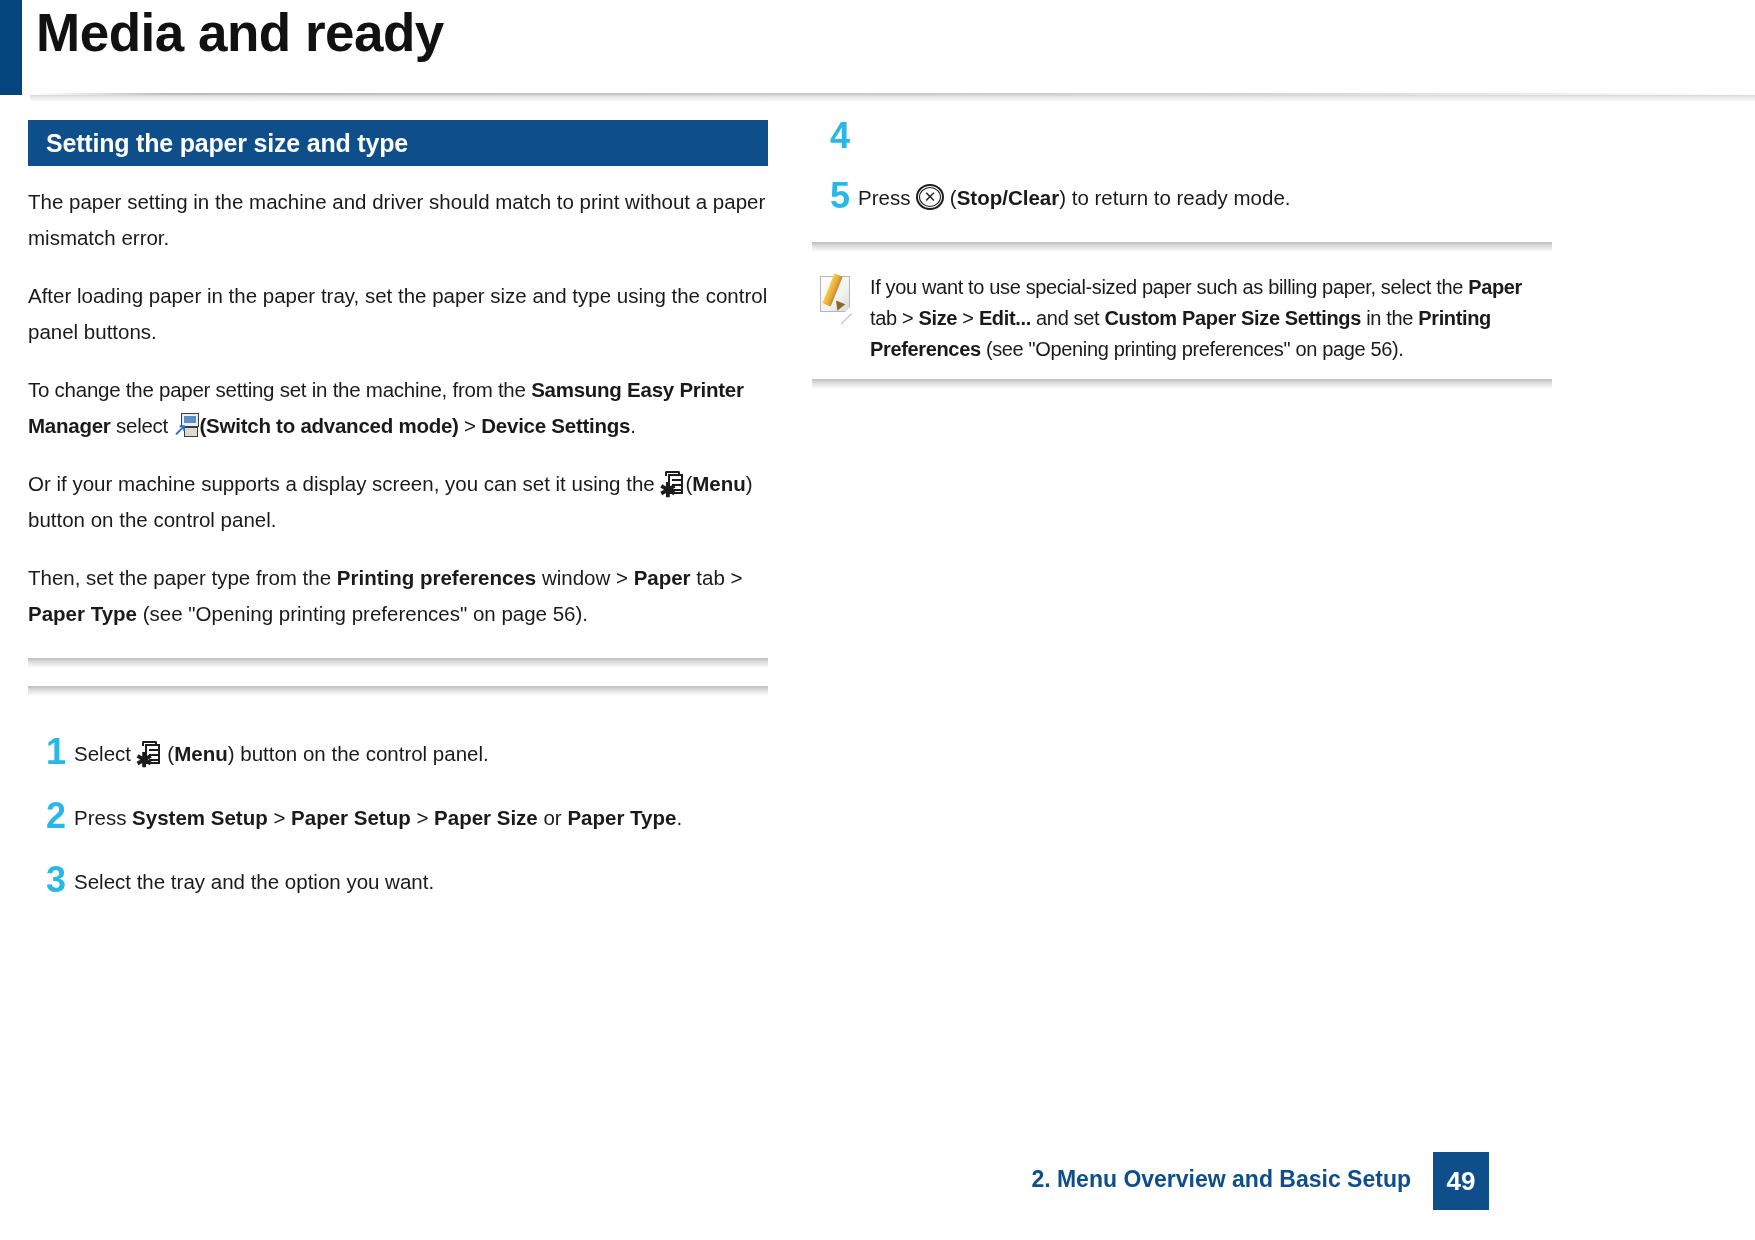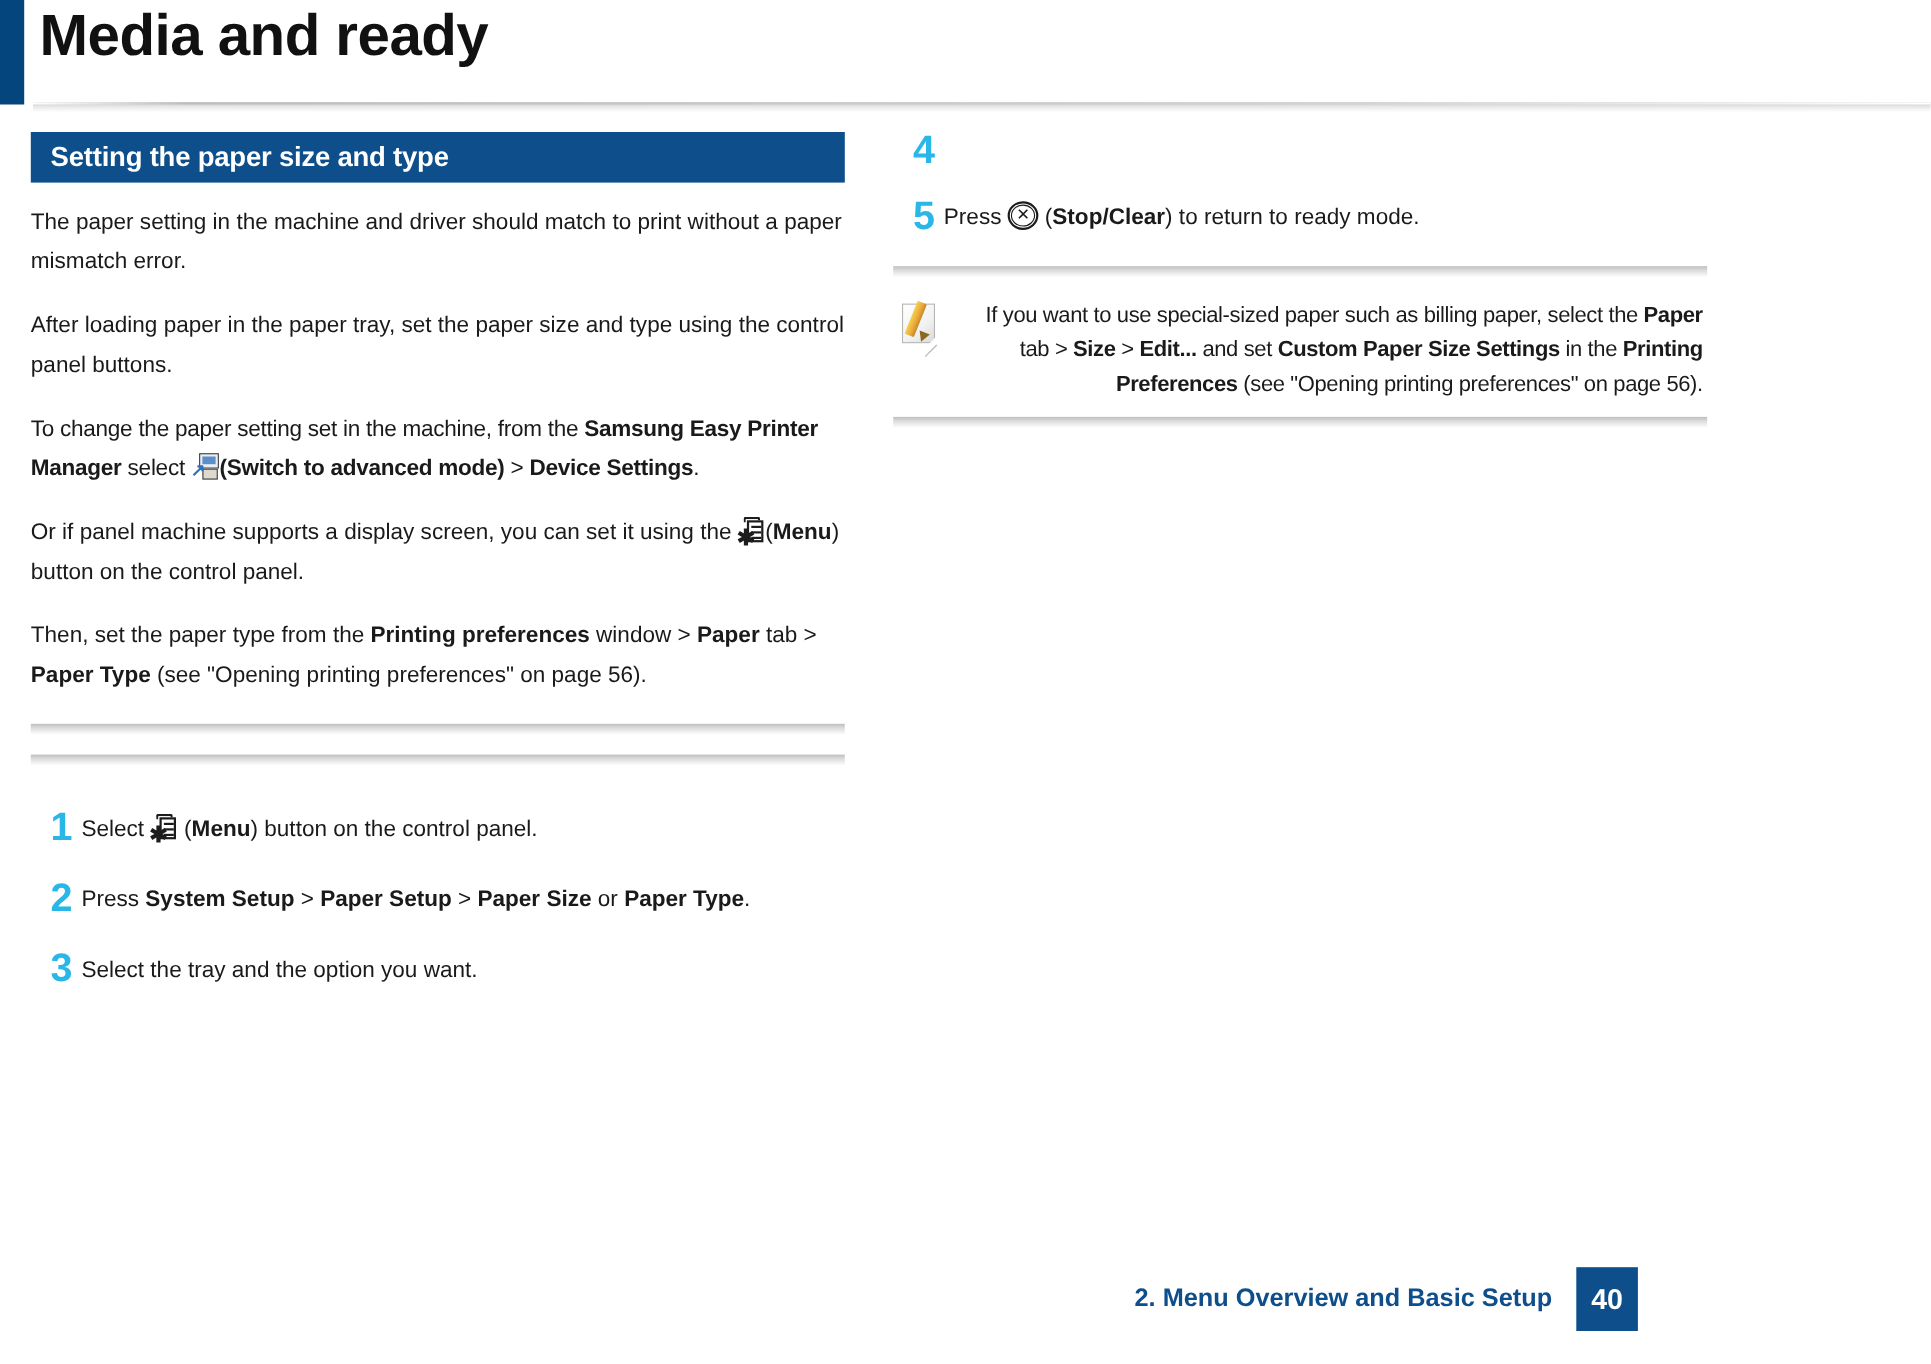--- a/index.html
+++ b/index.html
@@ -254,21 +254,21 @@
     border-right: 5px solid transparent;
     border-top: 9px solid #8a6a20;
     transform: rotate(22deg);
   }
   .note-text {
     font-size: 20px;
     line-height: 31px;
     color: #1a1a1a;
     letter-spacing: -0.2px;
   }
-  .note-text.narrow { letter-spacing: -0.35px; text-align: right; }
+  .note-text.narrow { letter-spacing: -0.35px; }
 
   
   .steps { margin-top: 40px; }
   .step {
     display: flex;
     align-items: flex-start;
     margin-bottom: 30px;
   }
   .step-num {
     flex: 0 0 auto;
@@ -336,21 +336,21 @@
 
   <p class="para"><span>The paper setting in the machine and driver should match to print without a paper mismatch error.</span></p>
 
   <p class="para">After loading paper in the paper tray, set the paper size and type using the control panel buttons.</p>
 
   <p class="para tight">
     <span>To change the paper setting set in the machine, from the </span><span class="b">Samsung Easy Printer Manager</span><span> select </span><span class="inline-icon icon-advanced-mode"><span class="mon"></span><span class="base"></span><span class="arrow">↗</span></span><span class="b">(Switch to advanced mode)</span><span>  &gt;  </span><span class="b">Device Settings</span><span>.</span>
   </p>
 
   <p class="para">
-    <span>Or if panel machine supports a display screen, you can set it using the </span><span class="inline-icon icon-menu"><span class="sheet-back"></span><span class="sheet-front">
+    <span>Or if your machine supports a display screen, you can set it using the </span><span class="inline-icon icon-menu"><span class="sheet-back"></span><span class="sheet-front">
           <i></i>
           <i></i>
           <i></i>
         </span><span class="star">✱</span></span><span>(</span><span class="b">Menu</span><span>) button on the control panel.</span>
   </p>
 
   <p class="para">
     <span>Then, set the paper type from the </span><span class="b">Printing preferences</span><span> window &gt; </span><span class="b">Paper</span><span> tab &gt; </span><span class="b">Paper Type</span><span> (see "Opening printing preferences" on page 56).</span>
   </p>
 
@@ -418,14 +418,14 @@
         <span>If you want to use special-sized paper such as billing paper, select the </span><span class="b">Paper</span><span> tab &gt; </span><span class="b">Size</span><span> &gt; </span><span class="b">Edit...</span><span> and set </span><span class="b">Custom  Paper Size Settings</span><span> in the </span><span class="b">Printing Preferences</span><span> (see "Opening printing preferences" on page 56).</span>
       </div>
     </div>
     <div class="note-rule-bottom"></div>
   </div>
 
 </div>
 
 <div id="page-footer">
   <div id="footer-text">2.  Menu Overview and Basic Setup</div>
-  <div id="footer-page-badge">40</div>
+  <div id="footer-page-badge">49</div>
 </div>
 
 </body></html>

